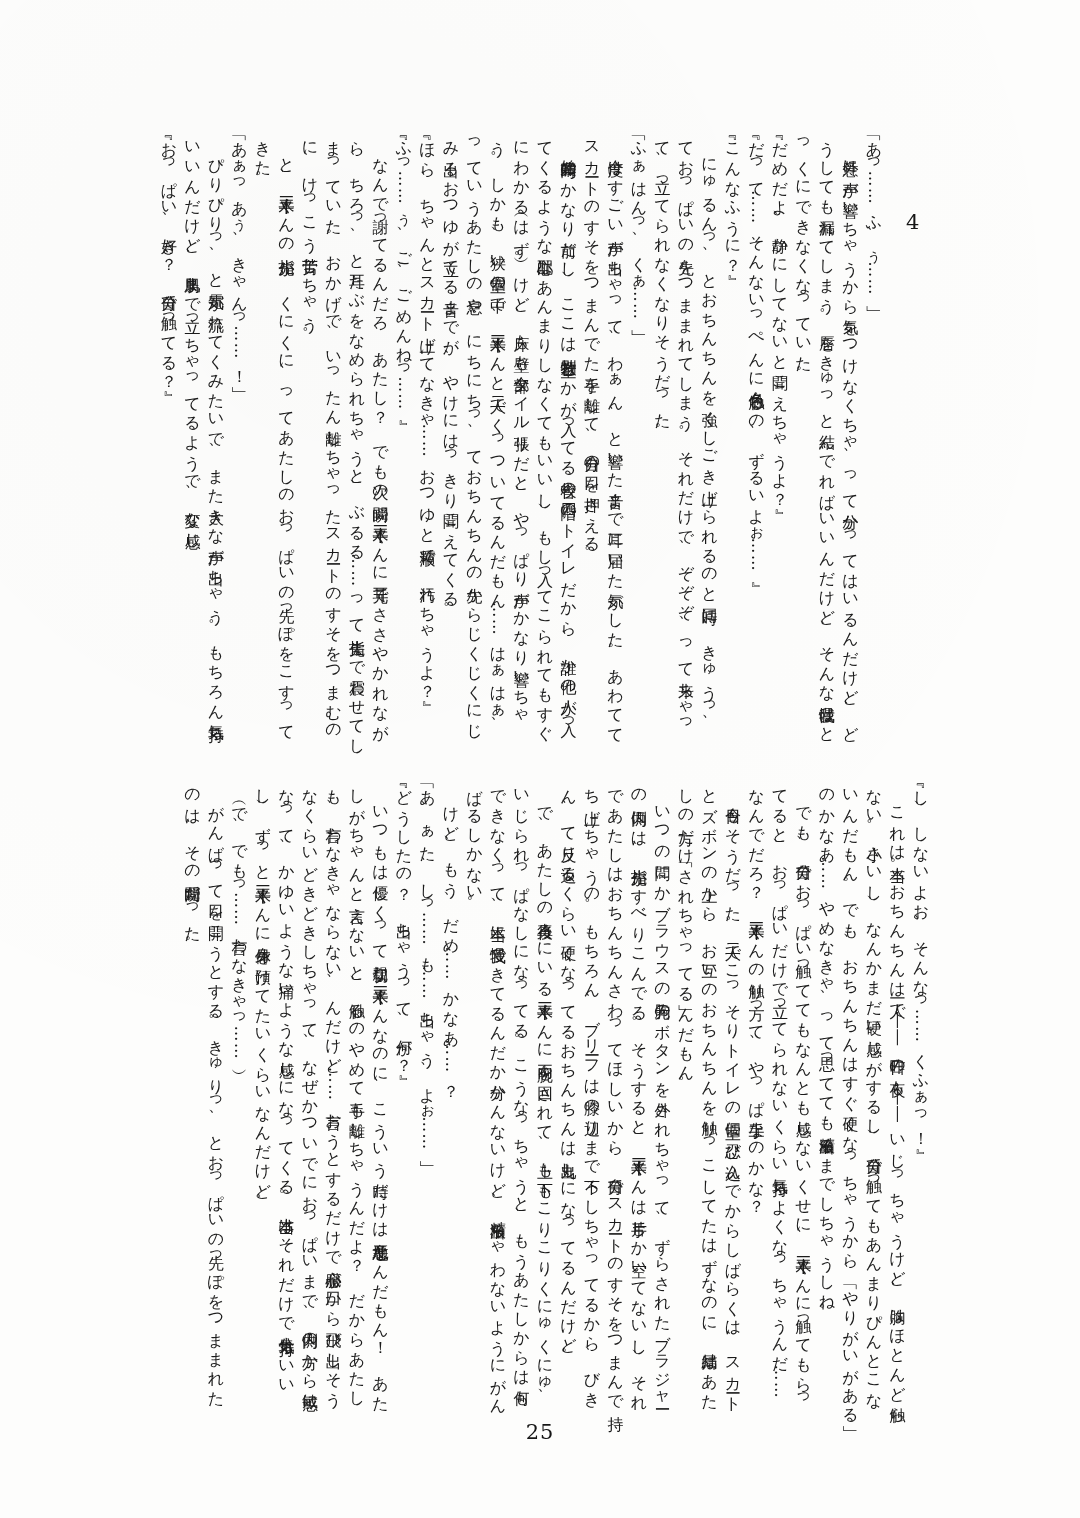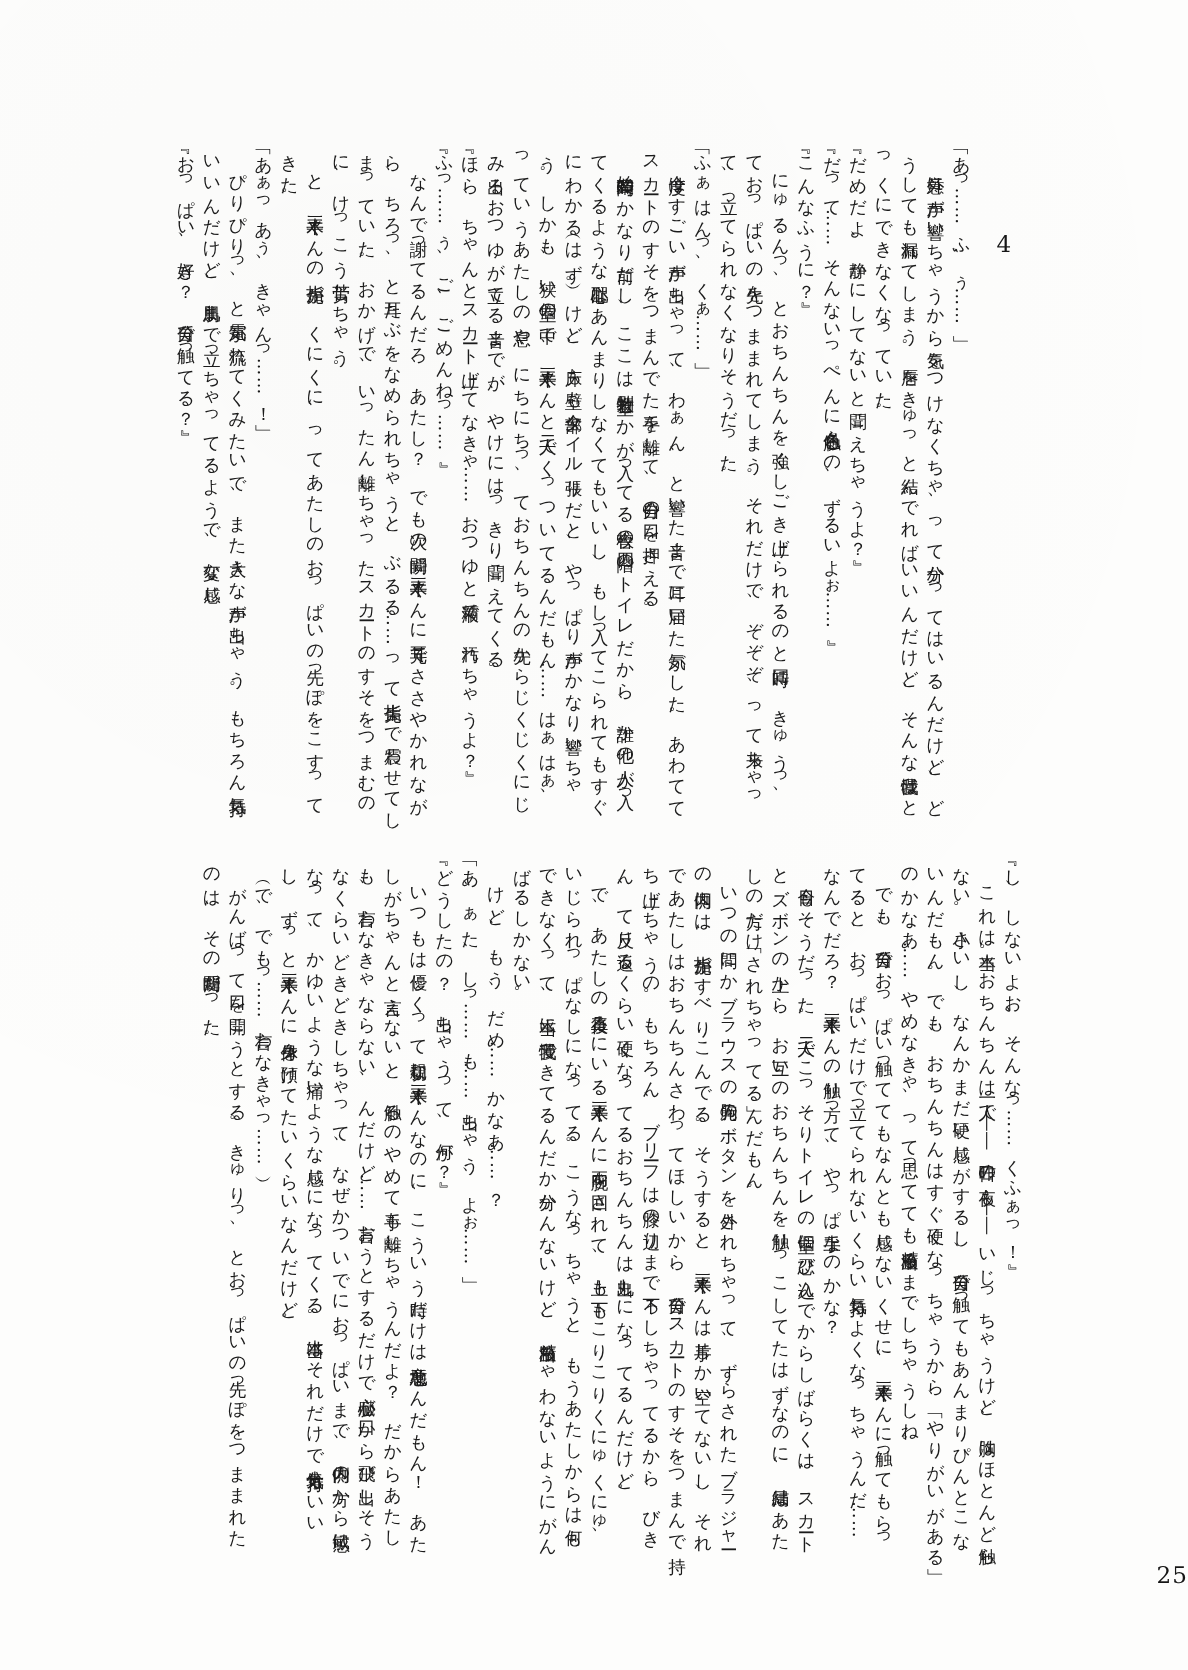--- a/index.html
+++ b/index.html
@@ -36,21 +36,21 @@
     top: 210px;
     left: 906px;
     font-size: 21px;
     color: #161616;
   }
   .page-num {
     position: absolute;
     top: 1420px;
     left: 0;
     width: 1080px;
-    text-align: right;
+    text-align: center;
     font-size: 21px;
     letter-spacing: 1px;
     color: #161616;
   }
 </style>
 </head>
 <body>
 
 <div class="sheet">
 

